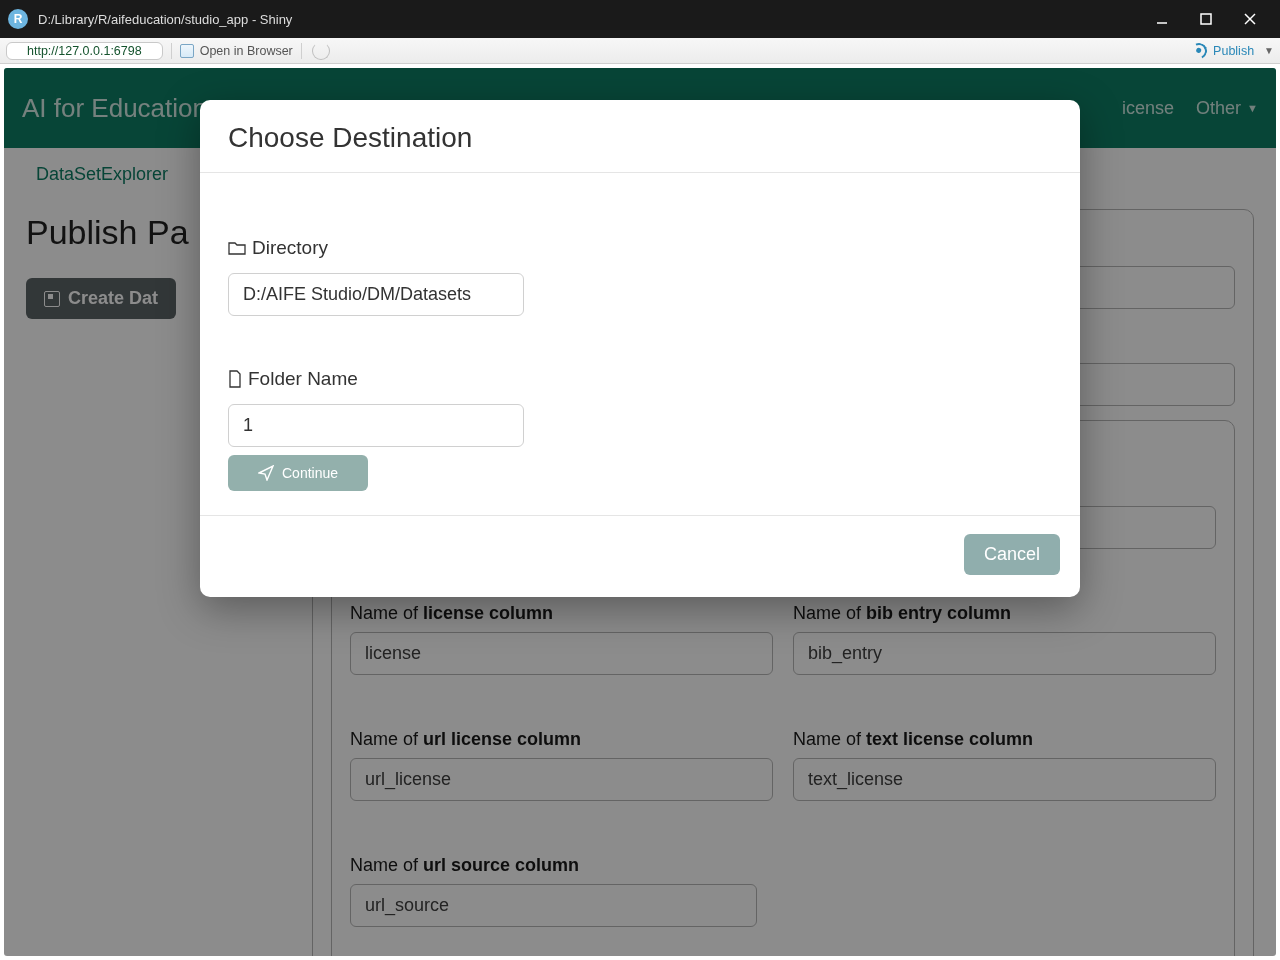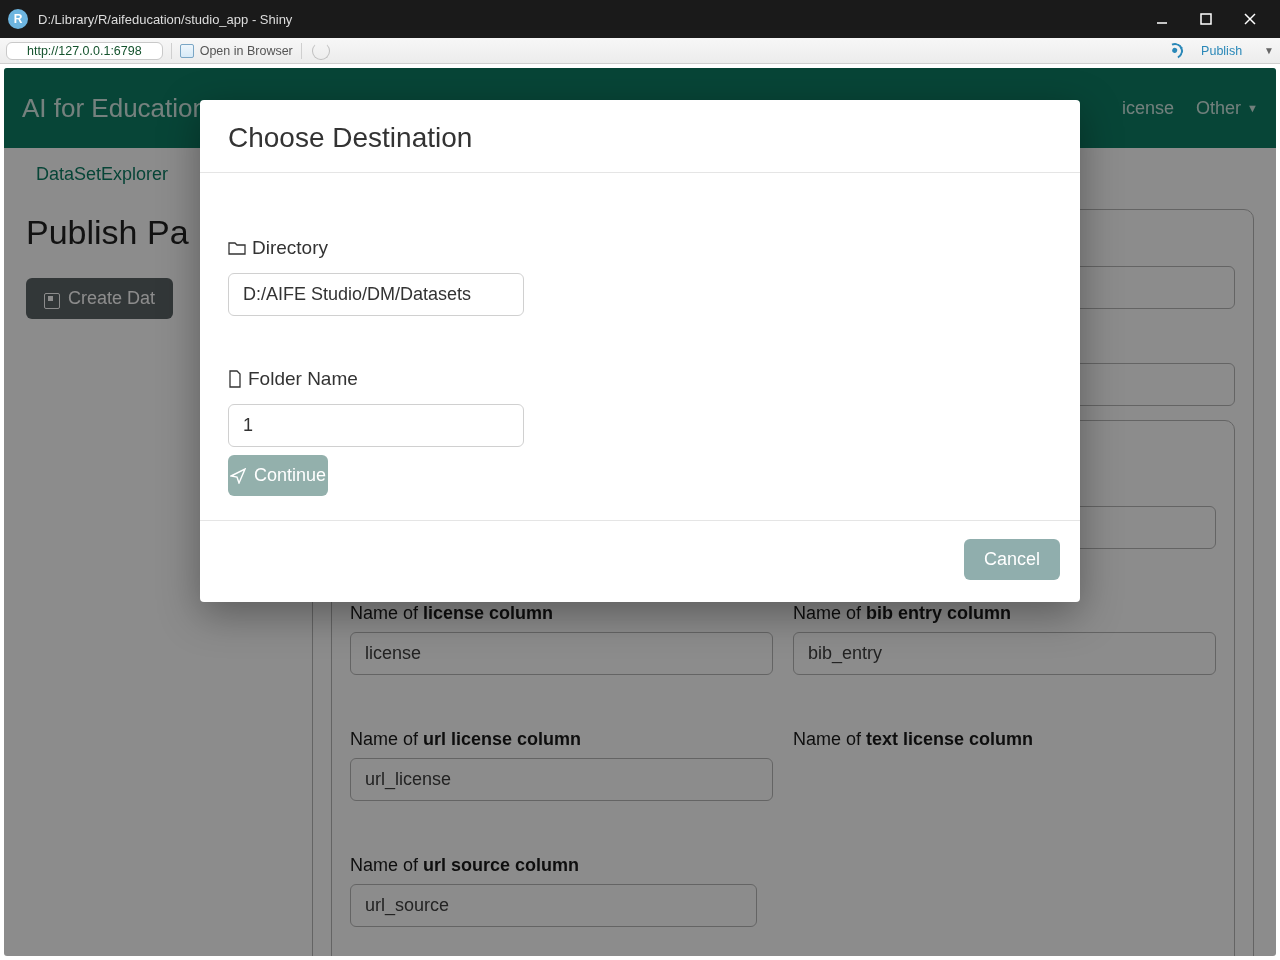--- a/index.html
+++ b/index.html
@@ -63,21 +63,21 @@
   .urlbar .ob-icon {
     width:14px; height:14px; border:1px solid #7aa6c5; border-radius:2px;
     display:inline-block; background:linear-gradient(#eef6fc,#d7eaf7);
   }
   .urlbar .refresh {
     width:18px; height:18px; border:1.5px solid #bfbfbf; border-radius:50%;
     position:relative; margin-left:2px;
     border-top-color:transparent;
   }
   .urlbar .spacer { flex:1; }
-  .urlbar .publish { display:flex; align-items:center; gap:18px; color:#2a88b8; }
+  .urlbar .publish { display:flex; align-items:center; gap:6px; color:#2a88b8; }
   .urlbar .pub-icon {
     width:16px; height:16px; border:2px solid #2a88b8; border-radius:50%;
     border-left-color: transparent; border-bottom-color: transparent;
     transform: rotate(20deg);
     position:relative;
   }
   .urlbar .pub-icon::after {
     content:""; position:absolute; width:5px; height:5px; background:#2a88b8; border-radius:50%;
     left:3px; top:3px;
   }
@@ -106,21 +106,21 @@
 
   
   .content { display:flex; padding: 0 22px 22px; gap:26px; }
   .leftcol { width: 260px; }
   .rightcol { flex:1; }
 
   .panel-heading { font-size: 34px; color:#222; font-weight:400; margin: 10px 0 26px; }
 
   .btn-dark {
     background:#5c6466; color:#fff; border:none; border-radius:6px;
-    padding: 10px 18px; font-size:18px; display:inline-flex; align-items:flex-end; gap:8px;
+    padding: 10px 18px; font-size:18px; display:inline-flex; align-items:center; gap:8px;font-weight:bold;
   }
   .save-icon { width:16px; height:16px; border:1.5px solid #fff; border-radius:2px; position:relative; }
   .save-icon::after { content:""; position:absolute; left:3px; top:2px; width:5px; height:5px; background:#fff; }
 
   .card {
     border:1px solid #b7b7b7; border-radius:10px; padding: 16px 18px 24px; margin-top: 6px;
   }
   .form-row { display:flex; gap:20px; margin-bottom: 14px; }
   .form-row .col { flex:1;margin-top:40px; }
   .lbl { font-size:18px; color:#1b1b1b; margin-bottom:8px; display:block; }
@@ -133,35 +133,35 @@
   
   .overlay {
     position:absolute; left:0; right:0; top:0; bottom:0;
     background: rgba(0,0,0,0.45);
     display:flex; align-items:flex-start; justify-content:center;
     padding-top: 32px;
   }
   .modal {
     width: 880px;
     background:#fff;
-    border-radius:4px;
+    border-radius:10px;
     box-shadow: 0 12px 40px rgba(0,0,0,.35);
     overflow:hidden;
   }
   .modal-header { padding: 22px 28px 18px; }
   .modal-title { font-size: 28px; color:#333; font-weight:400; }
   .modal-body { border-top:1px solid #e5e5e5; padding: 20px 28px 24px; }
   .field-label { font-size:19px; color:#333; display:flex; align-items:center; gap:6px; margin-bottom:14px;margin-top:44px; }
   .minput {
     width: 296px; border:1px solid #d0d0d0; border-radius:6px; padding:10px 14px;
     font-size:18px; color:#333; background:#fff; margin-bottom: 8px;
   }
   .btn-muted {
     background:#93b0ac; color:#fff; border:none; border-radius:6px;
-    padding: 10px 2px; font-size:18px; display:inline-flex; align-items:center; gap:8px;
+    padding: 10px 30px; font-size:14px; display:inline-flex; align-items:center; gap:8px;
   }
   .modal-footer { border-top:1px solid #e5e5e5; padding: 18px 20px 22px; display:flex; justify-content:flex-end; }
   .btn-cancel {
     background:#90aead; color:#fff; border:none; border-radius:6px;
     padding: 10px 20px; font-size:18px;
   }
   .paper-plane { width:16px; height:16px; }
 </style>
 </head>
 <body>
@@ -279,20 +279,21 @@
             <div class="col">
               <span class="lbl">
                 <span>Name of </span><b>url license column</b>
               </span>
               <input class="inp" value="url_license" style="">
             </div>
             <div class="col">
               <span class="lbl">
                 <span>Name of </span><b>text license column</b>
               </span>
+              <input class="inp" value="text_license" style="">
             </div>
           </div>
 
           <div class="form-row">
             <div class="col">
               <span class="lbl">
                 <span>Name of </span><b>url source column</b>
               </span>
               <input class="inp" style="width: 47%;" value="url_source">
             </div>

